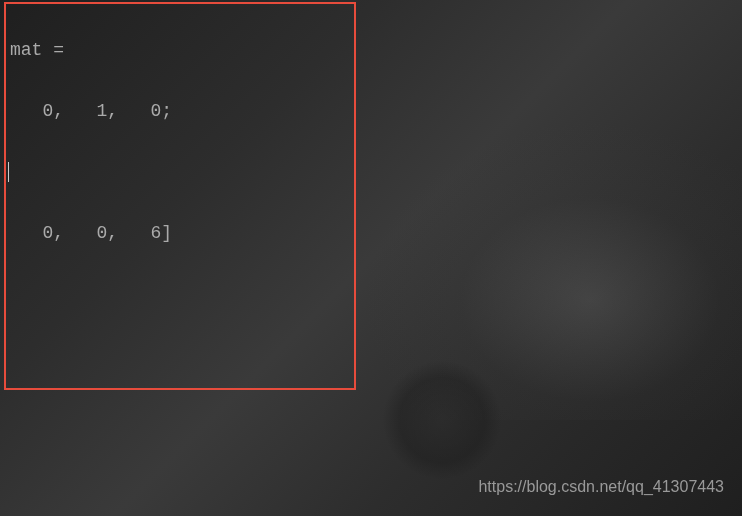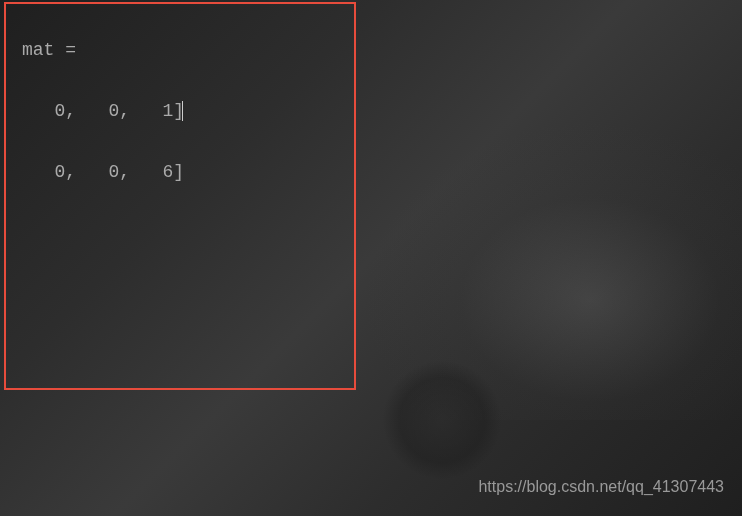--- a/index.html
+++ b/index.html
@@ -74,35 +74,35 @@
       position: absolute;
       bottom: 20px;
       right: 18px;
       color: #999;
       font-family: Arial, sans-serif;
       font-size: 16px;
       z-index: 3;
     }
     .line {
       display: block;
-      margin-left: 12px;
     }
   </style>
 </head>
 <body>
 
 <div class="background-overlay"></div>
 <div class="car-hint"></div>
 <div class="wheel"></div>
 
 <div class="red-box"></div>
 
 <div class="console-output">
 <span class="line">mat =</span>
-<span class="line"><span>   0,   0,   1]</span><span class="cursor"></span></span>
+<span class="line">   0,   1,   0;</span>
+<span class="line"><span class="cursor"></span></span>
 <span class="line">   0,   0,   6]</span>
 
 
 
 
 
 
 <span class="line"></span>
 
 </div>

